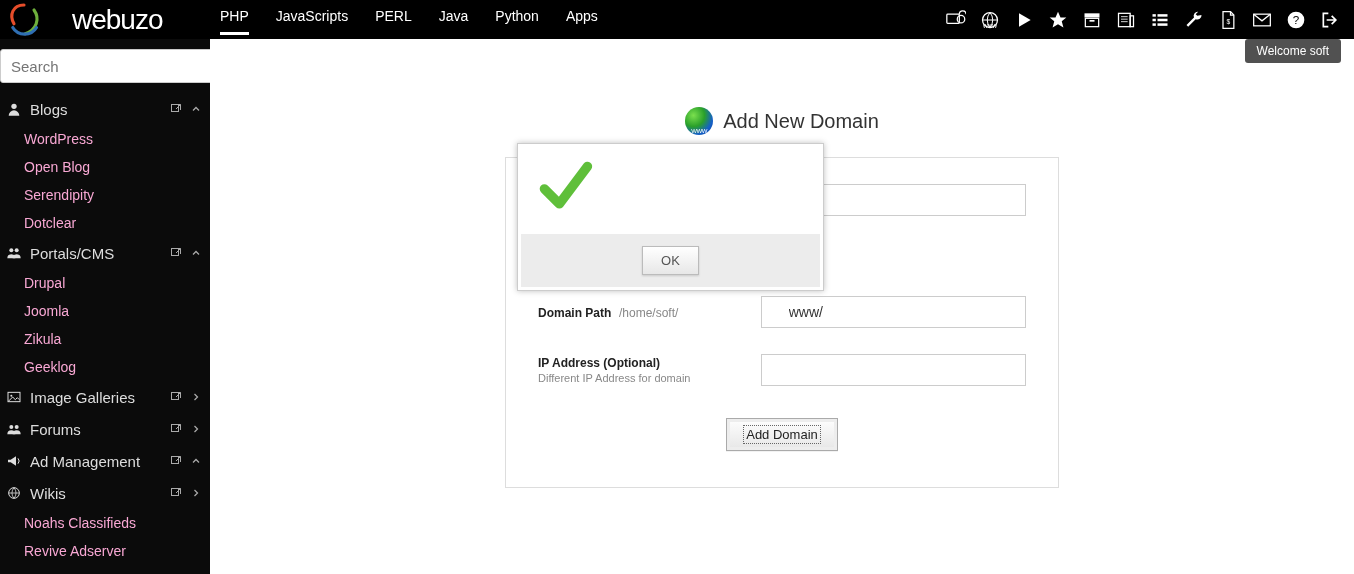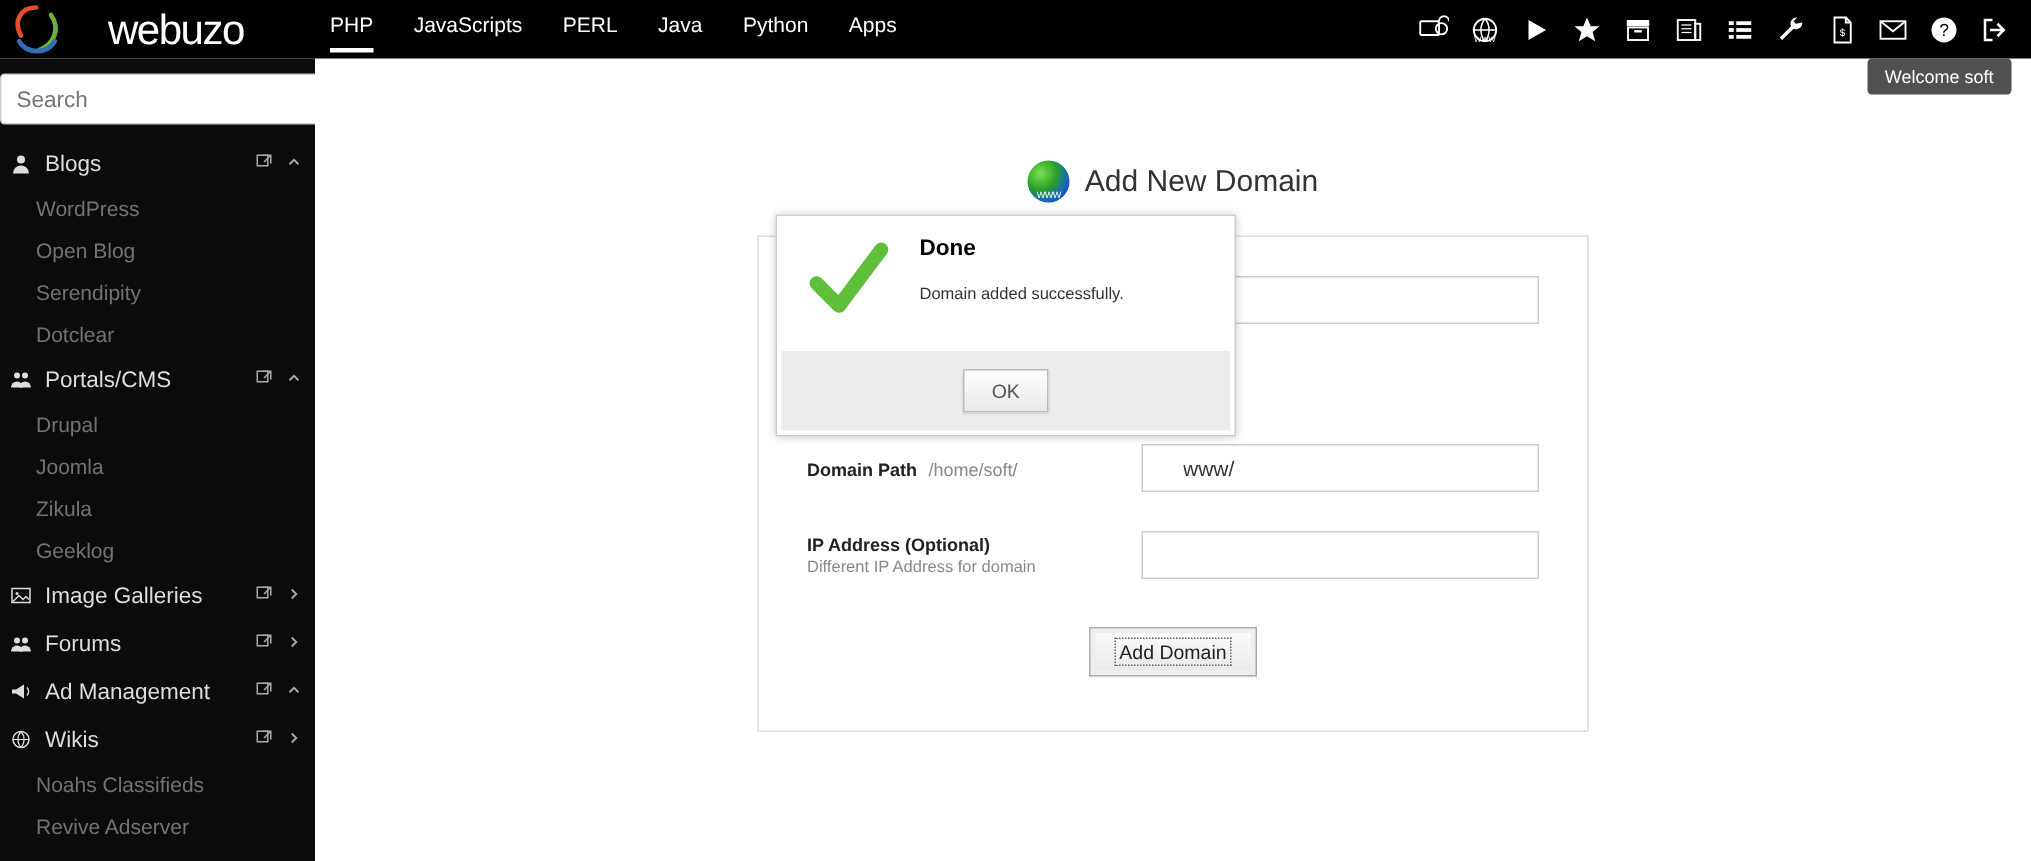--- a/index.html
+++ b/index.html
@@ -107,21 +107,21 @@
   }
   .cat .cat-icon { width: 20px; display:flex; justify-content:center; }
   .cat .cat-icon svg { width: 16px; height: 16px; fill: #ddd; }
   .cat-label { margin-left: 6px; flex: 1; }
   .cat-right { display: flex; align-items: center; gap: 8px; }
   .cat-right svg { width: 12px; height: 12px; fill: #aaa; }
   .popout-icon svg { width: 12px; height: 12px; fill: #aaa; }
 
   .sub {
     padding: 6px 0 6px 24px;
-    color: #737373;
+    color: #f9a8d4;
     font-size: 14px;
     cursor: pointer;
   }
 
   
   .content {
     flex: 1;
     background: #fff;
     overflow-y: auto;
     position: relative;
@@ -522,21 +522,17 @@
   </div>
 </div>
 
 <div class="modal">
   <div class="modal-body">
     <div class="check-icon">
       <svg viewBox="0 0 64 64">
           <path d="M10 34 L26 50 L56 10" fill="none" stroke="#5fbf3a" stroke-width="10" stroke-linecap="round" stroke-linejoin="round"></path>
         </svg>
     </div>
-    <div>
-      <div class="modal-title">Done</div>
-      <div class="modal-msg">Domain added successfully.</div>
-    </div>
   </div>
   <div class="modal-foot">
     <button class="ok-btn">OK</button>
   </div>
 </div>
 
 </body></html>

